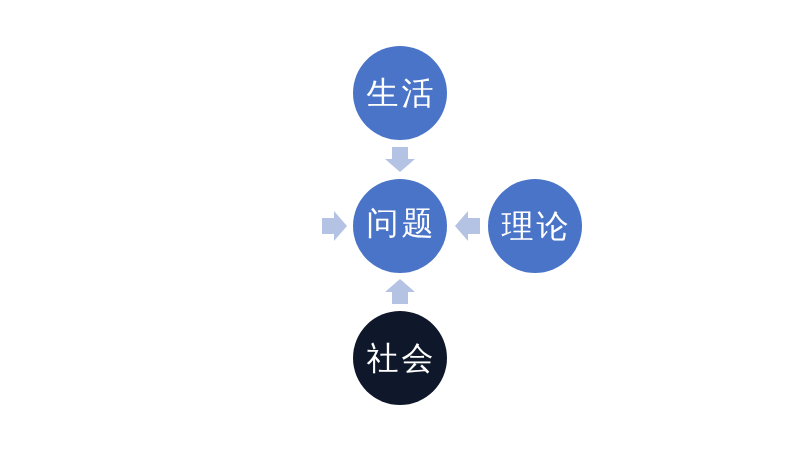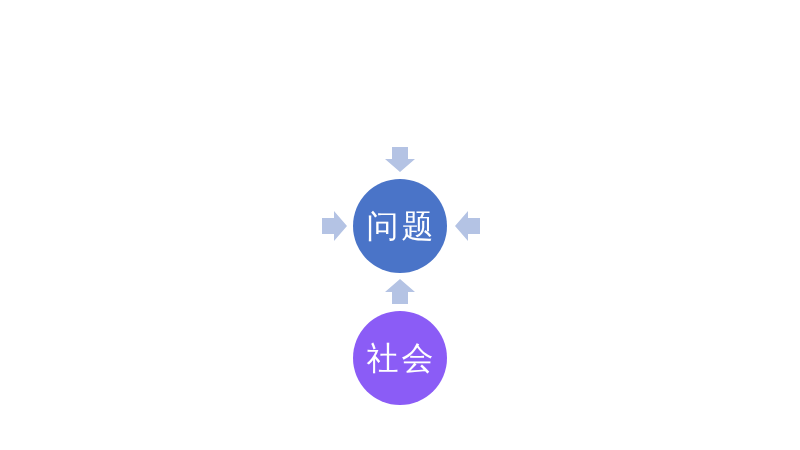--- a/index.html
+++ b/index.html
@@ -44,28 +44,34 @@
   .arrow-down  { left: 385px; top: 147px; }
   .arrow-right { left: 322px; top: 211px; }
   .arrow-left  { left: 455px; top: 211px; }
   .arrow-up    { left: 385px; top: 279px; }
 </style>
 </head>
 <body>
 
 <div class="stage" style="background: rgb(255, 255, 255);">
 
+  <div class="circle circle-top" style="background: rgb(74, 116, 200);">
+    <span class="label" style="color: rgb(255, 255, 255);">生活</span>
+  </div>
 
 
   <div class="circle circle-center" style="background: rgb(74, 116, 200);">
-    <span class="label" style="color: rgb(255, 255, 255);">问题</span>
+    <span class="label" style="color: rgb(255, 255, 255); font-family: Liberation Mono, monospace;">问题</span>
   </div>
 
+  <div class="circle circle-right" style="background: rgb(74, 116, 200);">
+    <span class="label" style="color: rgb(255, 255, 255);">理论</span>
+  </div>
 
-  <div class="circle circle-bottom" style="background: #8b5cf6; font-family: Liberation Serif, serif;">
+  <div class="circle circle-bottom" style="background: #0f172a; font-family: Liberation Serif, serif;">
     <span class="label" style="color: rgb(255, 255, 255);">社会</span>
   </div>
 
   <svg class="arrow arrow-down" width="30" height="25" viewBox="0 0 30 25">
     <polygon points="7,0 23,0 23,12 30,12 15,25 0,12 7,12" fill="#B4C3E4"></polygon>
   </svg>
 
   <svg class="arrow arrow-right" width="25" height="30" viewBox="0 0 25 30">
     <polygon points="0,7 12,7 12,0 25,15 12,30 12,23 0,23" fill="#B4C3E4"></polygon>
   </svg>

